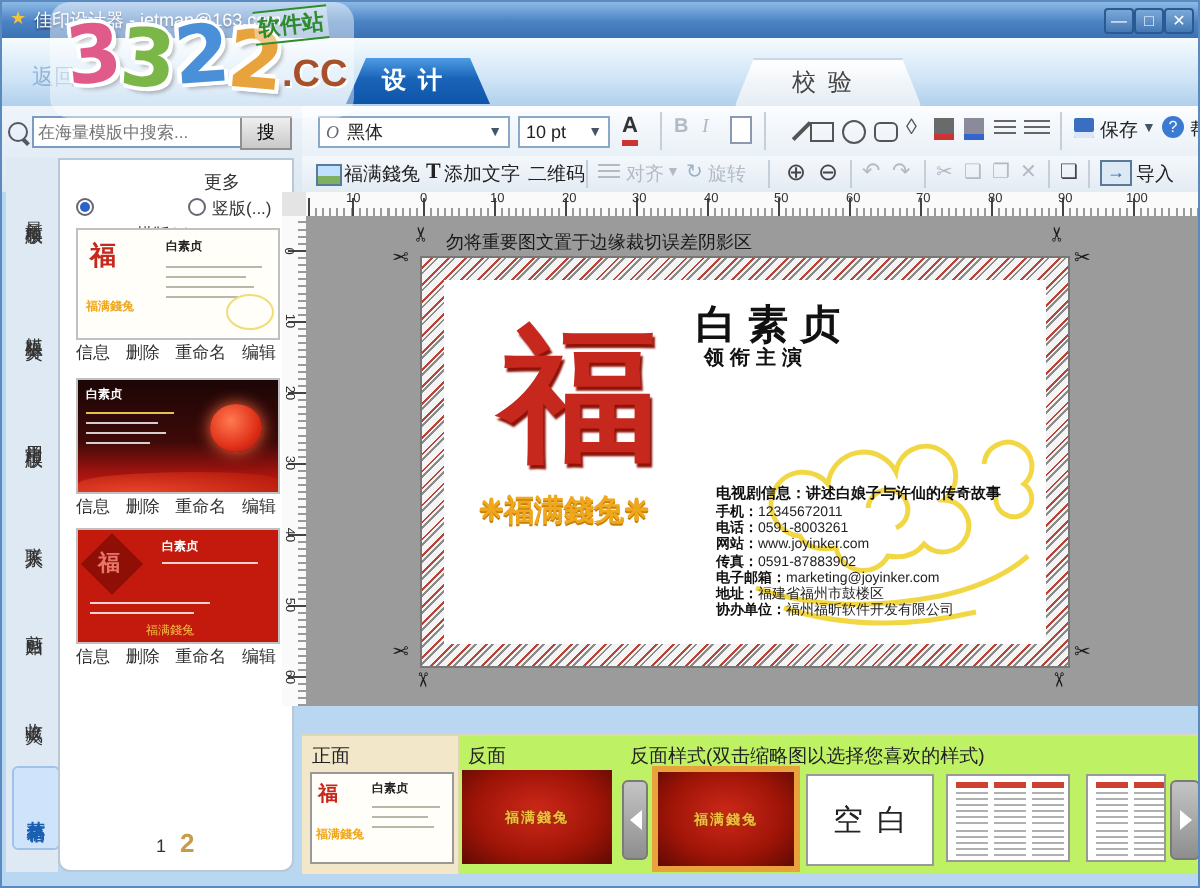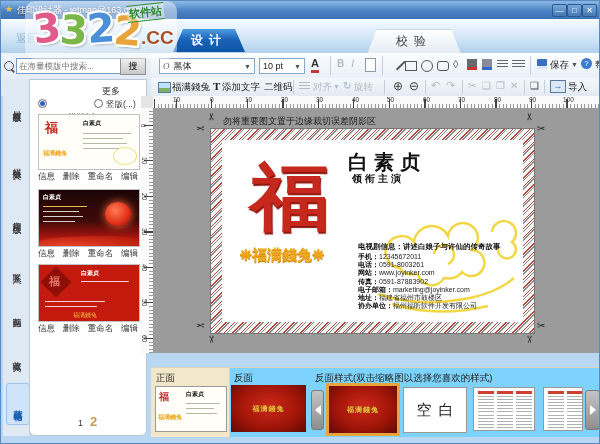--- a/index.html
+++ b/index.html
@@ -57,21 +57,21 @@
   #fu-art{position:absolute;left:28px;top:22px;font-size:72px;line-height:72px;font-weight:bold;color:#c6281e;font-family:"Liberation Serif",serif;transform:scaleX(1.1);transform-origin:0 0;text-shadow:1px 2px 1px #8d1208;}
   #gold-banner{position:absolute;left:0px;top:106px;width:120px;text-align:center;font-size:15px;font-weight:bold;color:#efa71d;text-shadow:0 1px 0 #c87f06;white-space:nowrap;}
   .card-name{position:absolute;left:126px;top:9px;font-size:20px;font-weight:bold;color:#111;letter-spacing:6px;}
   .card-sub{position:absolute;left:130px;top:32px;font-size:10px;font-weight:bold;color:#111;letter-spacing:3px;}
   .card-co{position:absolute;left:136px;top:87px;font-size:11.5px;font-weight:bold;color:#111;font-family:"Liberation Serif",serif;white-space:nowrap;}
   .card-series{position:absolute;left:136px;top:102px;font-size:7.5px;font-weight:bold;color:#111;white-space:nowrap;}
   #fields{position:absolute;left:136px;top:113px;font-size:7px;color:#222;line-height:8.2px;white-space:nowrap;}
   #fields b{color:#111;}
   
   #statusbar{left:150px;top:352px;width:450px;height:14px;background:#f2edcf;border-top:1px solid #cdc8a4;font-size:9.5px;color:#333;line-height:14px;}
-  #bottompanel{left:150px;top:366px;width:450px;height:69px;background:#7dd3fc;border-top:1px solid #ddd8bc;}
+  #bottompanel{left:150px;top:366px;width:450px;height:69px;background:#bef264;border-top:1px solid #ddd8bc;}
   .bp-label{font-size:9.5px;color:#222;}
   .bigthumb{overflow:hidden;cursor:pointer;}
   .redthumb{background:radial-gradient(ellipse at 50% 45%,#d0291a 0%,#9d1407 60%,#5f0a03 100%);display:flex;align-items:center;justify-content:center;}
   .redthumb span{font-size:7px;font-weight:bold;color:#f0c040;text-shadow:0 0 2px #7a3c00;letter-spacing:1px;}
   .arrowbtn{background:linear-gradient(#c4c4c4,#8e8e8e);border:1px solid #7a7a7a;border-radius:3px;cursor:pointer;display:flex;align-items:center;justify-content:center;}
   .tri{width:0;height:0;border-top:5px solid transparent;border-bottom:5px solid transparent;}
   .tri.left{border-right:6px solid #fff;}
   .tri.right{border-left:6px solid #fff;}
   .calgrid{background:#fff;border:1px solid #999;box-sizing:border-box;}
   .calcell{position:absolute;width:16px;height:17px;background:repeating-linear-gradient(#b0b0b0 0 1px,transparent 1px 3px);}

